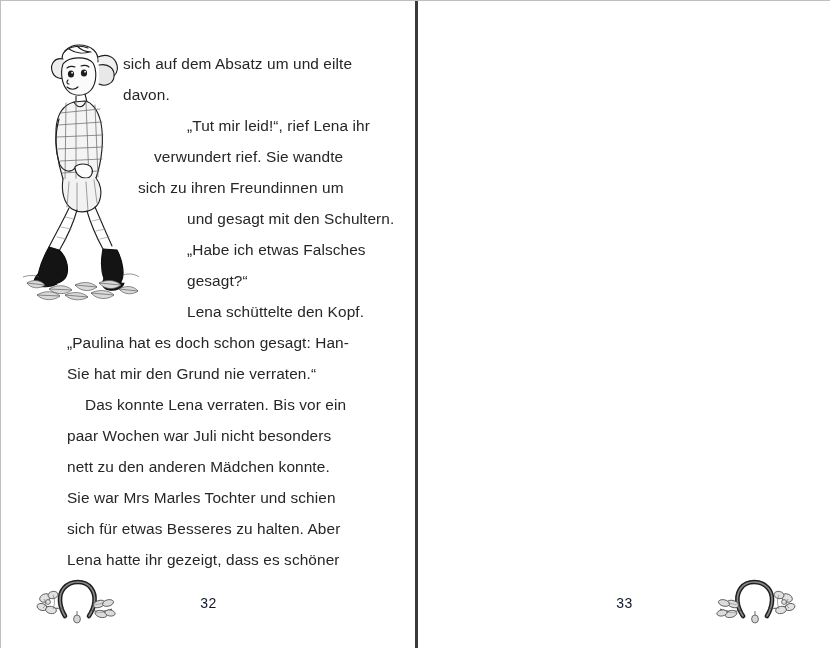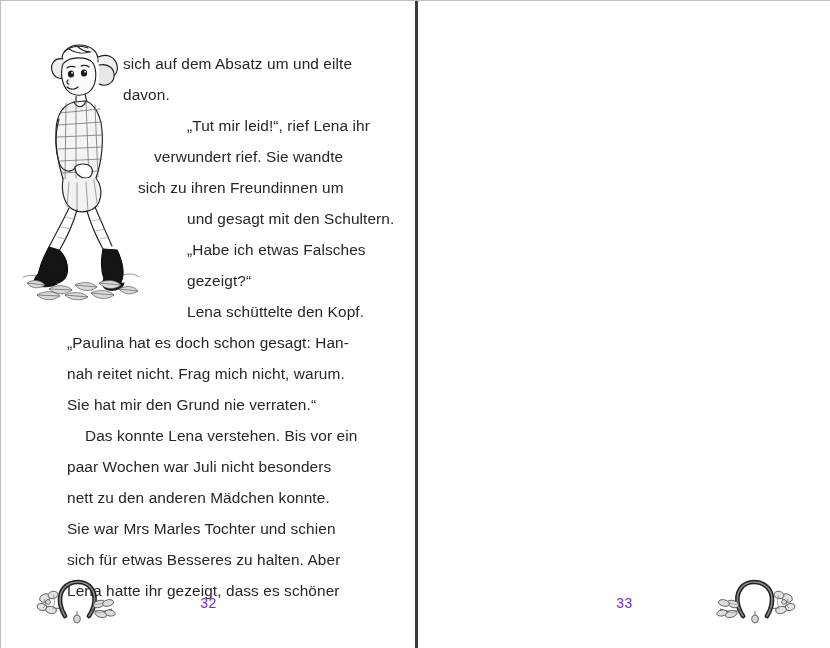--- a/index.html
+++ b/index.html
@@ -67,21 +67,21 @@
     height: 262px;
     z-index: 3;
   }
   #illustration svg { display: block; }
 
   
   .page-number {
     position: absolute;
     bottom: 38px;
     font-size: 14px;
-    color: #6d28d9;
+    color: #0f172a;
     width: 100%;
     text-align: center;
     letter-spacing: 0.5px;
   }
   .horseshoe-orn {
     position: absolute;
     bottom: 25px;
     width: 86px;
     height: 46px;
   }
@@ -170,26 +170,25 @@
     </div>
 
     <div class="text-block" id="left-text">
       <span class="line ind-1">sich auf dem Absatz um und eilte</span>
       <span class="line ind-1">davon.</span>
       <span class="line ind-7">„Tut mir leid!“, rief Lena ihr</span>
       <span class="line ind-6">verwundert rief. Sie wandte</span>
       <span class="line ind-5">sich zu ihren Freundinnen um</span>
       <span class="line ind-7">und gesagt mit den Schultern.</span>
       <span class="line ind-7">„Habe ich etwas Falsches</span>
-      <span class="line ind-7">gezeigt?“</span>
+      <span class="line ind-7">gesagt?“</span>
       <span class="line ind-7">Lena schüttelte den Kopf.</span>
       <span class="line">„Paulina hat es doch schon gesagt: Han-</span>
-      <span class="line">nah reitet nicht. Frag mich nicht, warum.</span>
       <span class="line">Sie hat mir den Grund nie verraten.“</span>
-      <span class="line para-indent">Das konnte Lena verstehen. Bis vor ein</span>
+      <span class="line para-indent">Das konnte Lena verraten. Bis vor ein</span>
       <span class="line">paar Wochen war Juli nicht besonders</span>
       <span class="line">nett zu den anderen Mädchen konnte.</span>
       <span class="line">Sie war Mrs Marles Tochter und schien</span>
       <span class="line">sich für etwas Besseres zu halten. Aber</span>
       <span class="line">Lena hatte ihr gezeigt, dass es schöner</span>
     </div>
 
     <div class="horseshoe-orn" id="orn-left">
       <svg width="86" height="46" viewBox="0 0 86 46" xmlns="http://www.w3.org/2000/svg">
         <g stroke="#3c3c3c" fill="none" stroke-width="1">

